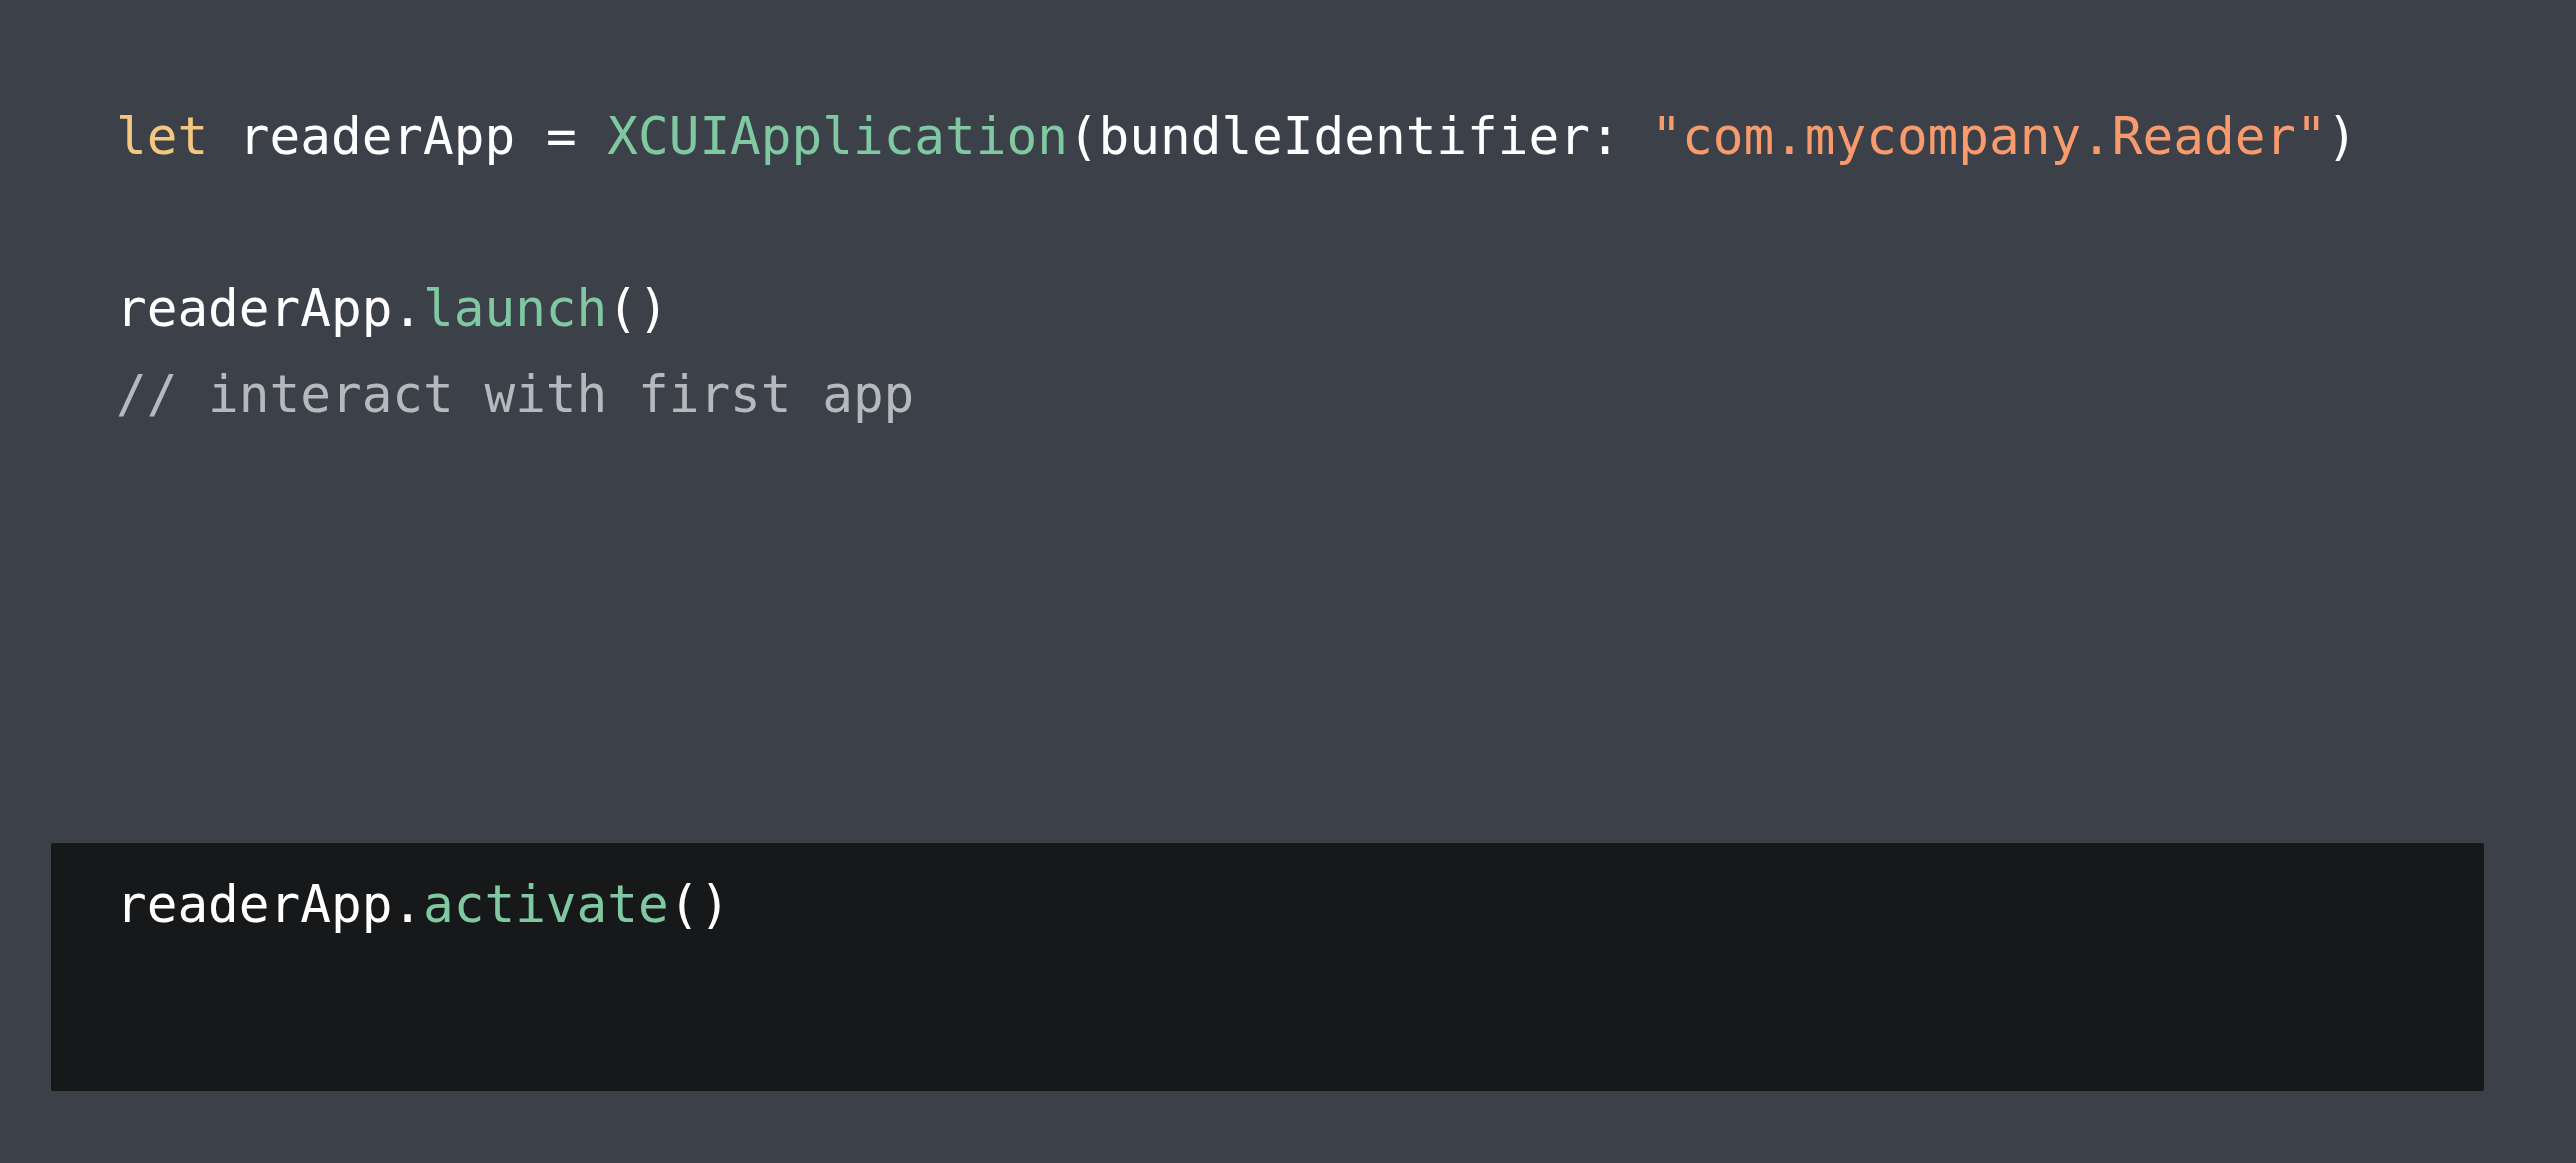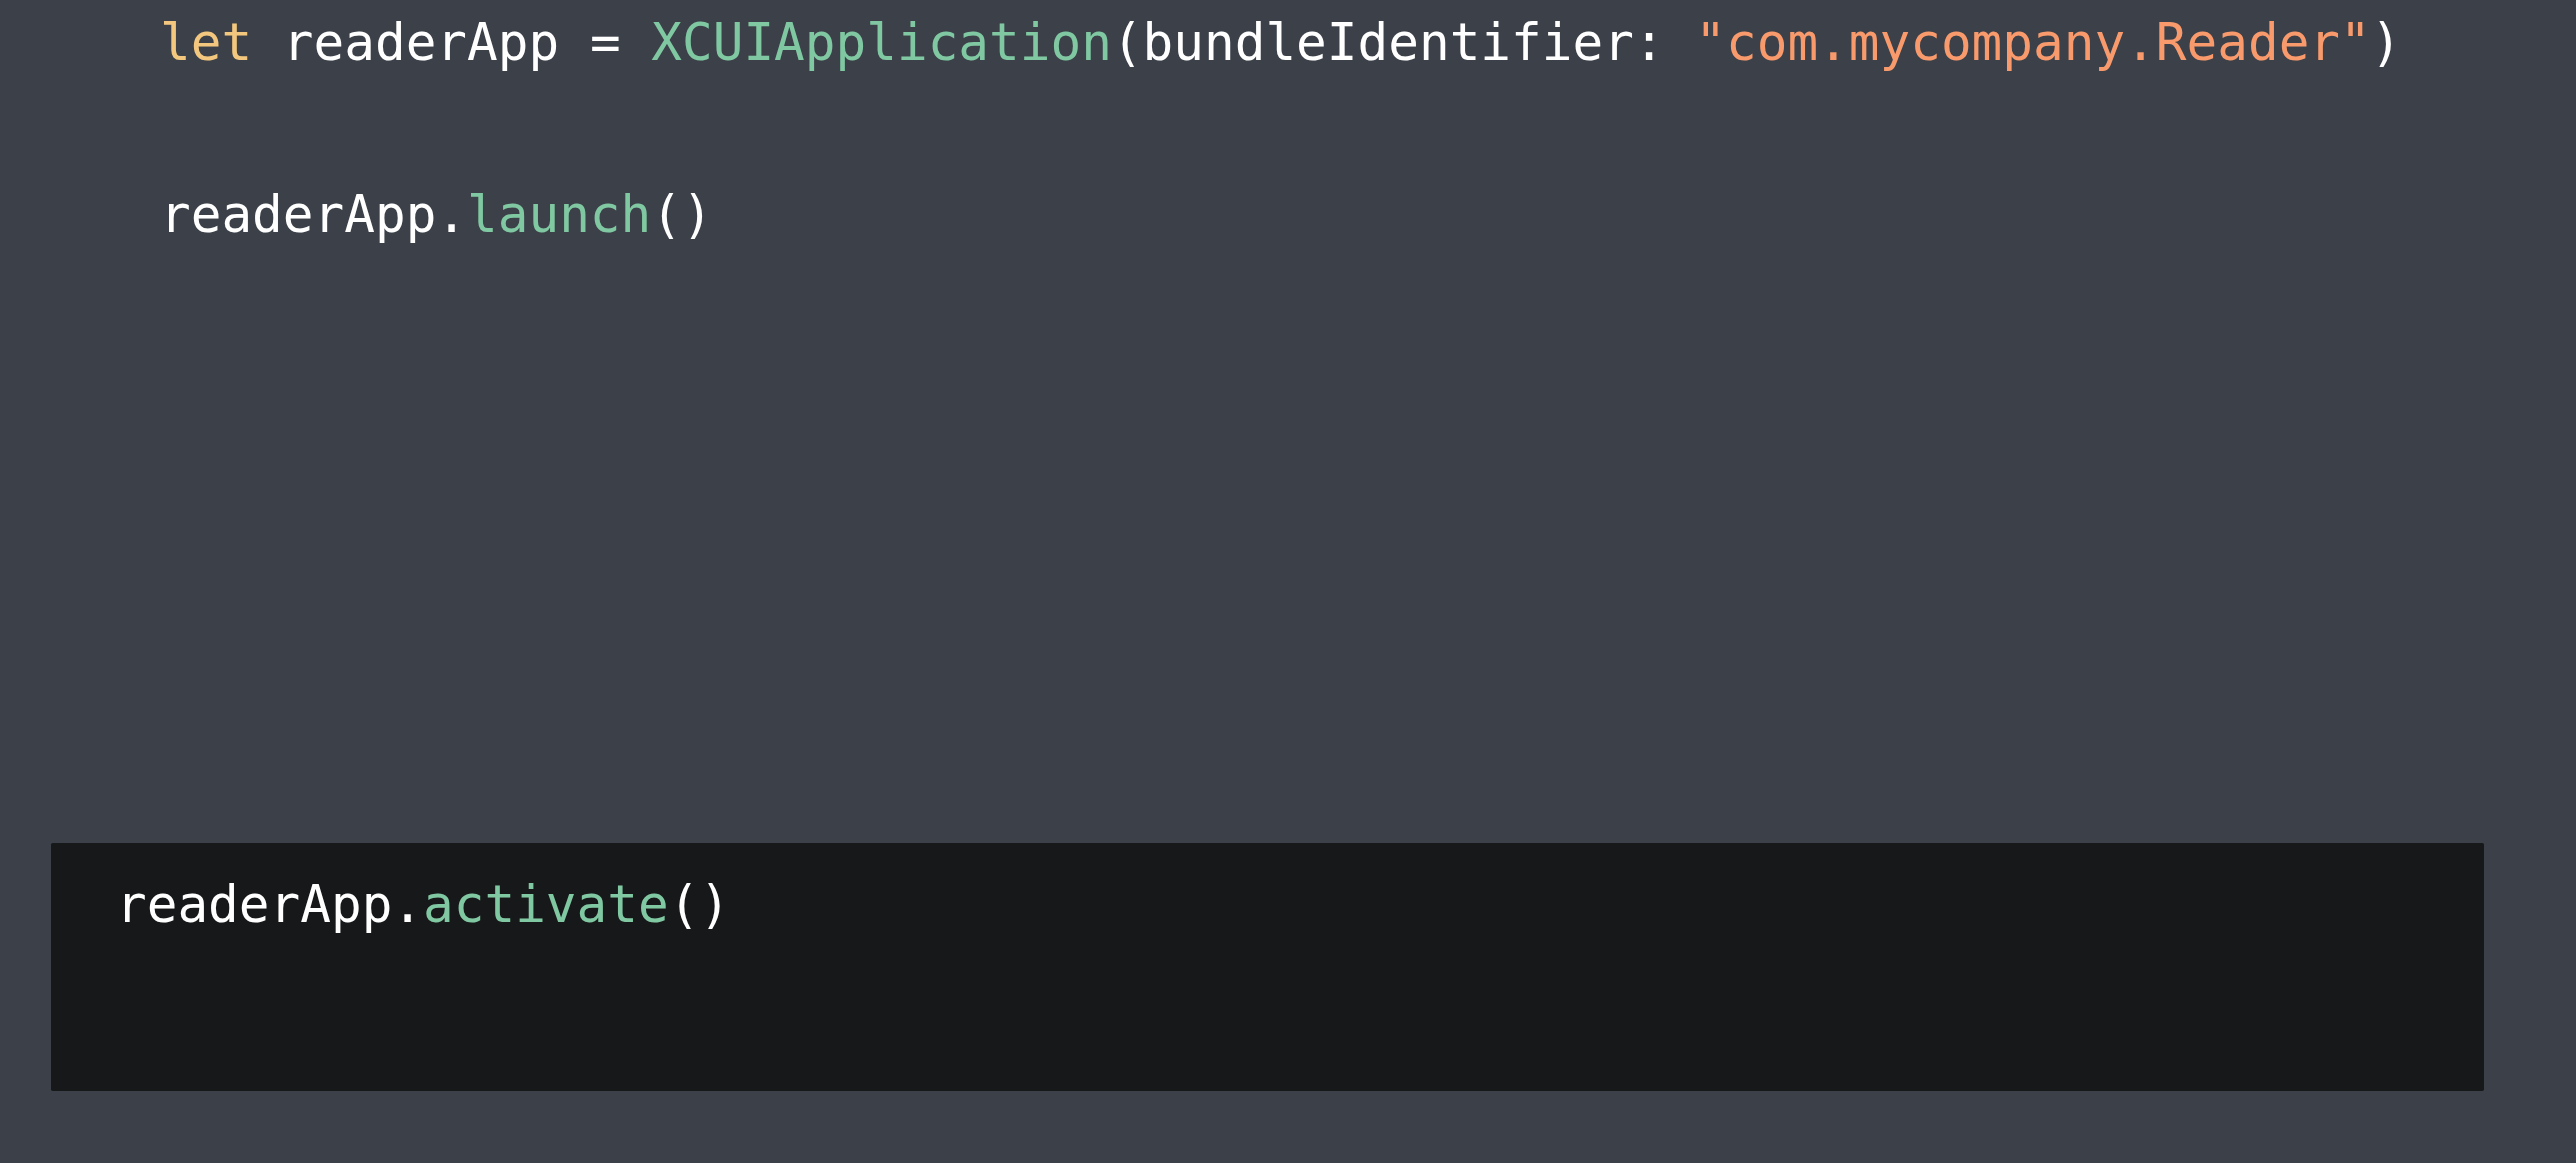--- a/index.html
+++ b/index.html
@@ -21,22 +21,22 @@
     height: 1164px;
     background: #3b4049;
     box-sizing: border-box;
   }
 
   .code-block {
     position: absolute;
     left: 0;
     top: 0;
     width: 2364px;
+    padding-top: 94px;
     box-sizing: border-box;
-    margin-left: 44px;
   }
 
   .code-line {
     height: 86px;
     line-height: 86px;
     padding-left: 116px;
     font-size: 51px;
     letter-spacing: 0px;
     white-space: pre;
     color: #ffffff;
@@ -94,20 +94,21 @@
 
   <div class="code-block">
 
     <div class="code-line"><span class="tok-kw">let </span><span class="tok-plain">readerApp </span><span class="tok-plain">= </span><span class="tok-type">XCUIApplication</span><span class="tok-punct">(</span><span class="tok-plain">bundleIdentifier: </span><span class="tok-str">"com.mycompany.Reader"</span><span class="tok-punct">)</span></div>
 
 
     <div class="code-line blank"></div>
 
     <div class="code-line"><span class="tok-plain">readerApp.</span><span class="tok-fn">launch</span><span class="tok-punct">()</span></div>
 
+    <div class="code-line"><span class="tok-comment">// interact with first app</span></div>
 
     <div class="code-line blank"></div>
 
 
 
   </div>
 
   <div class="hl-lines">
     <div class="code-line"><span class="tok-plain">readerApp.</span><span class="tok-fn">activate</span><span class="tok-punct">()</span></div>
   </div>

